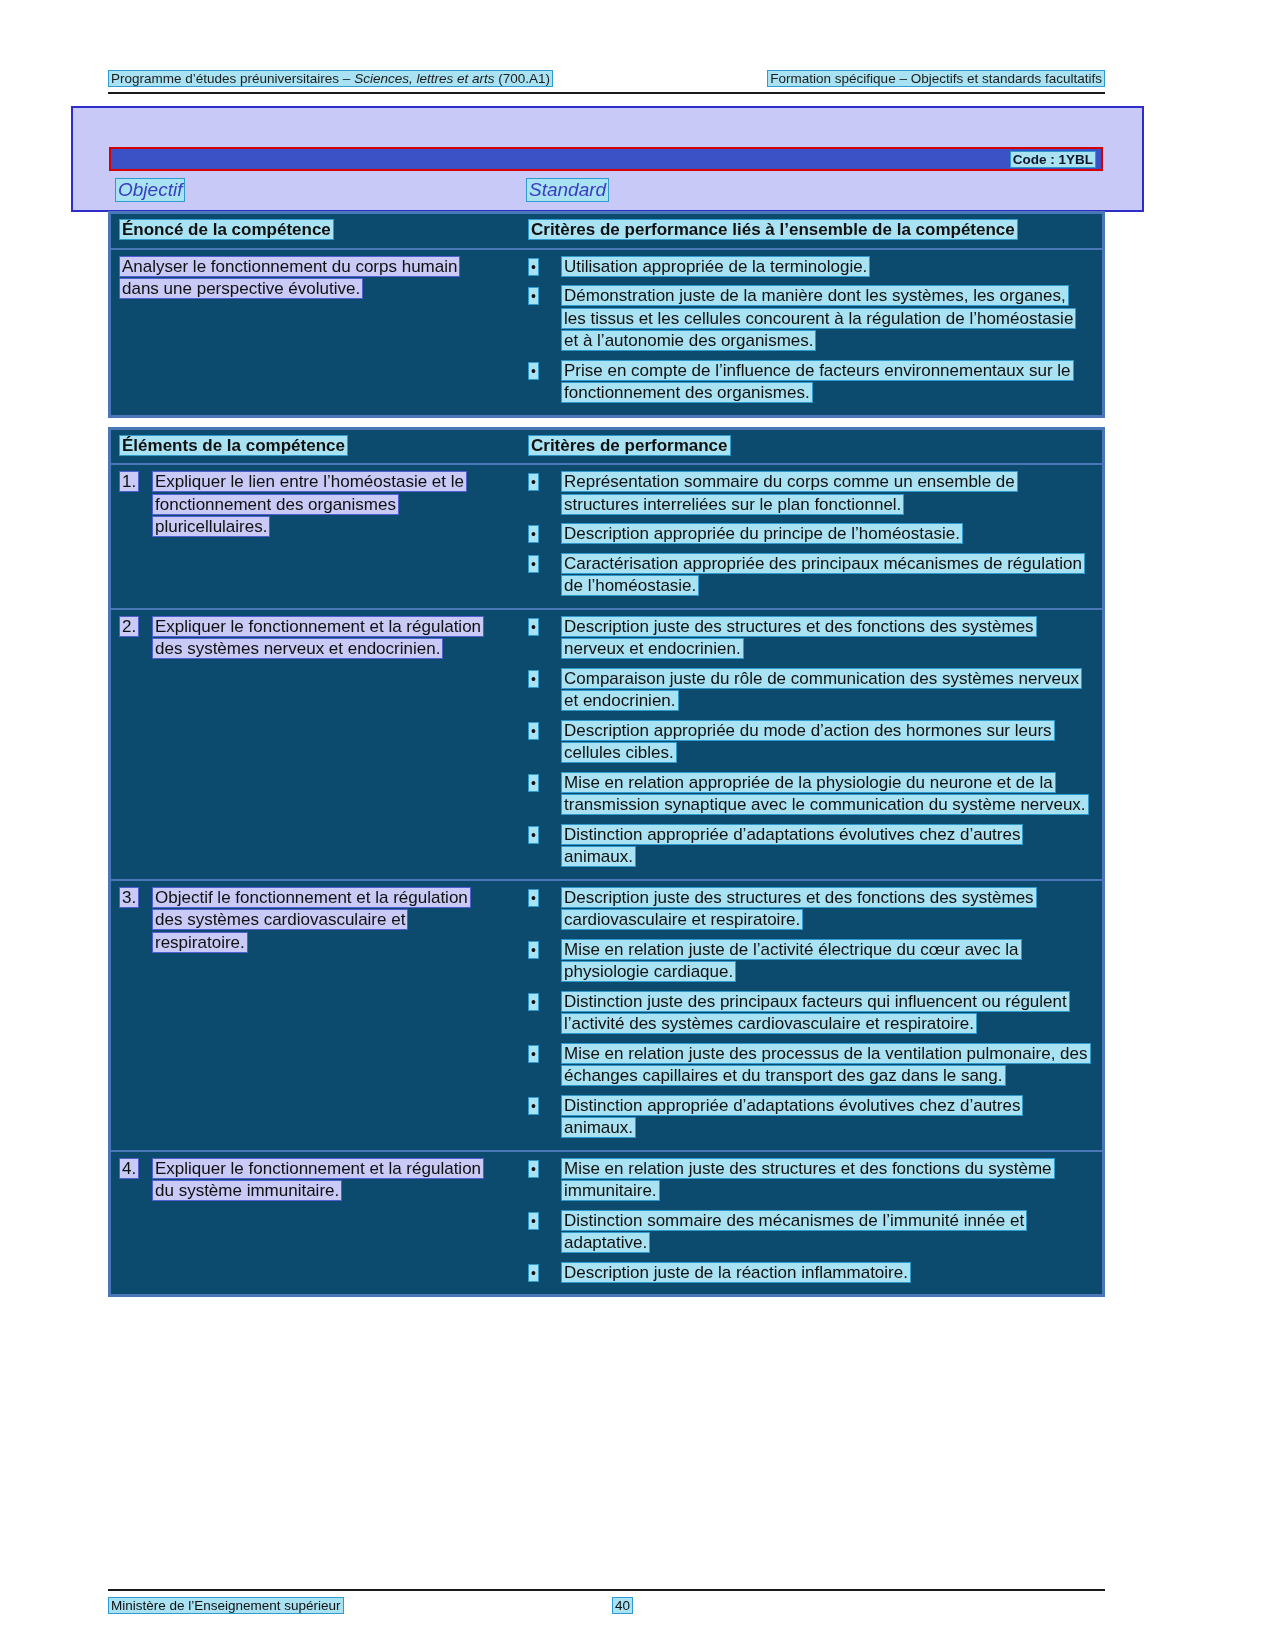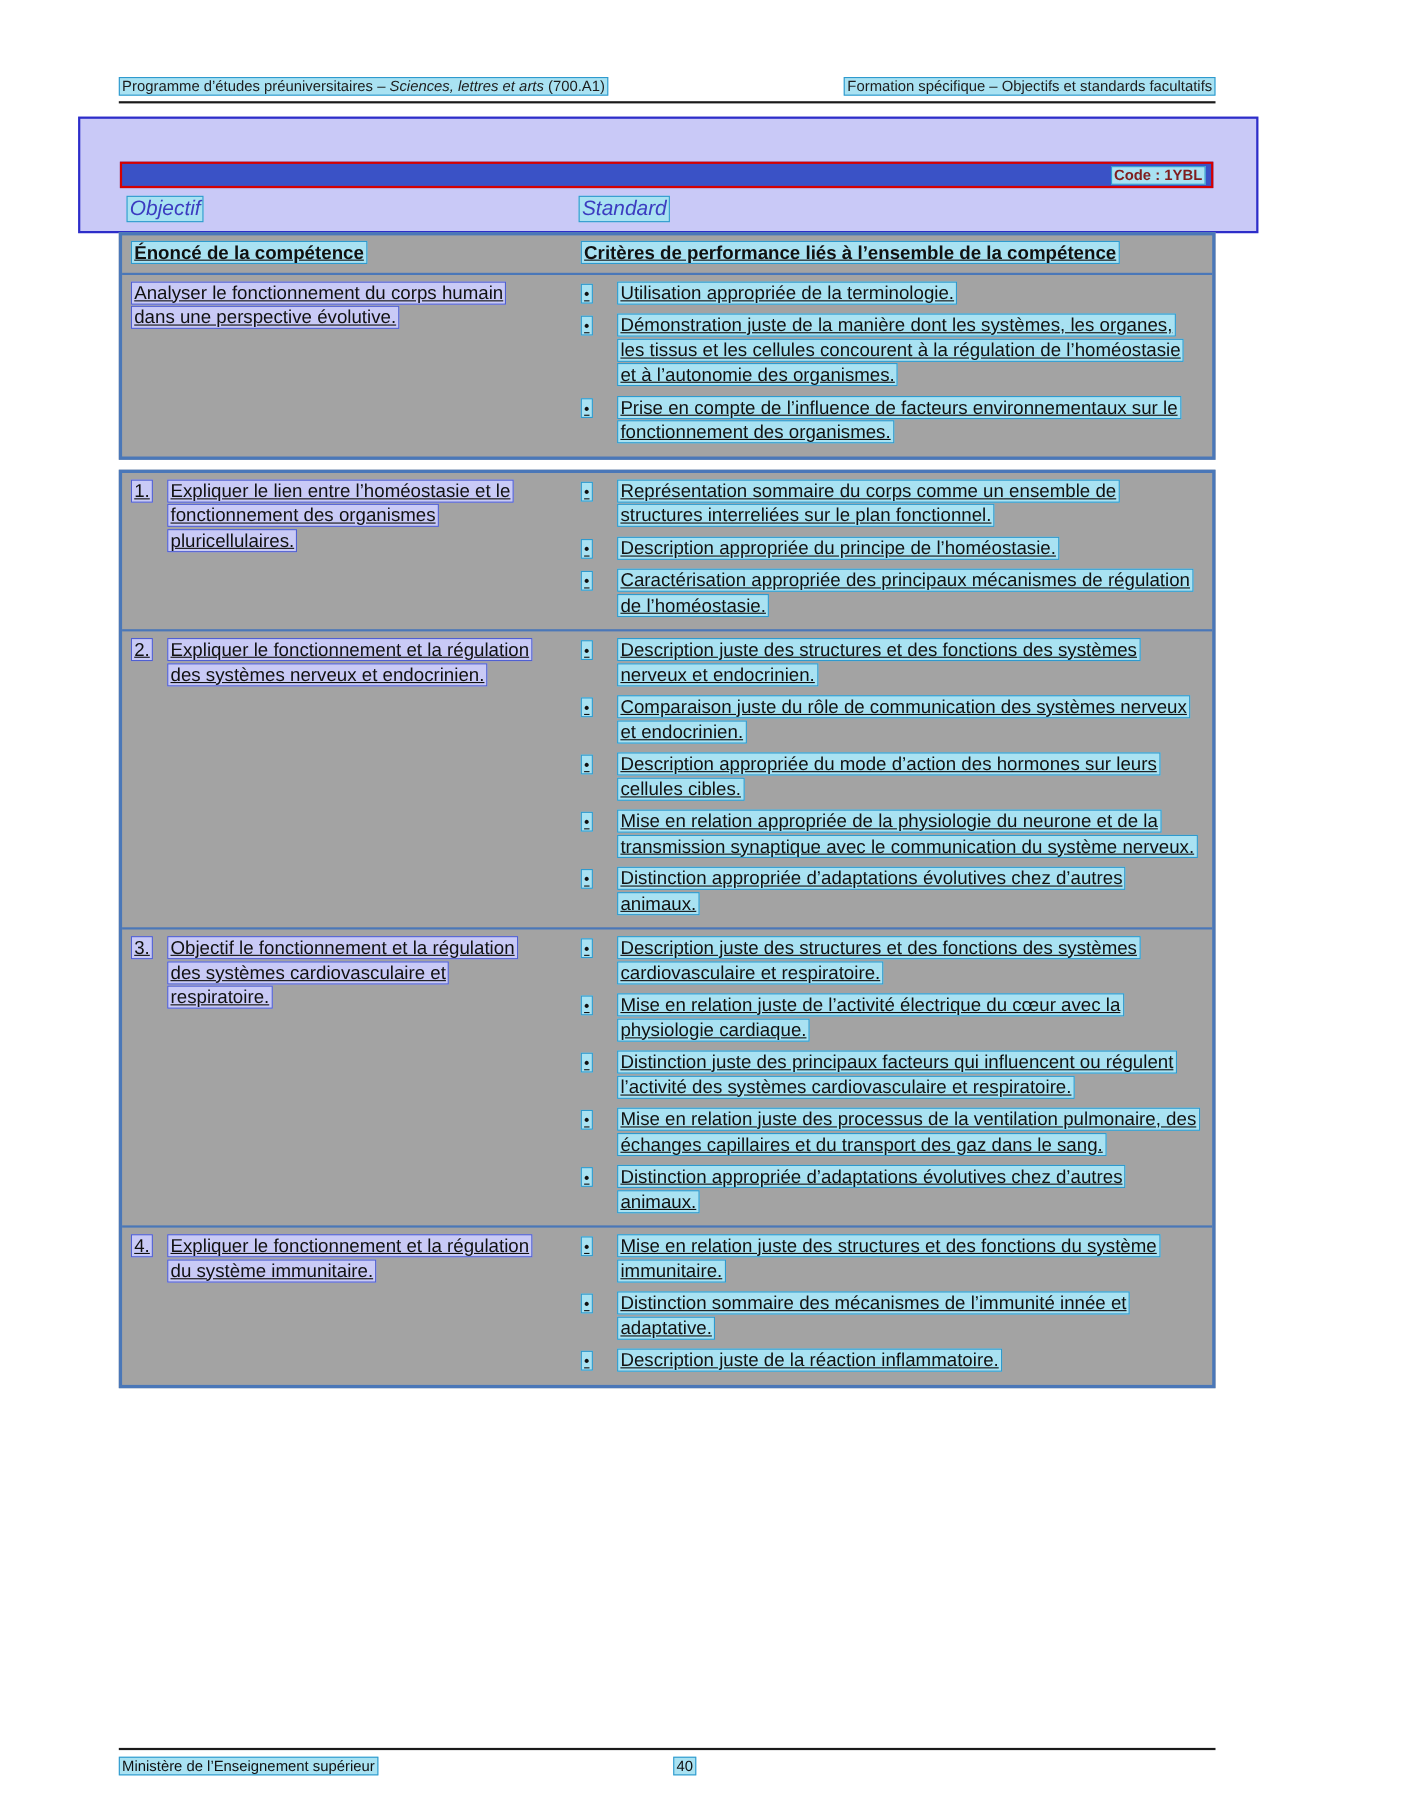--- a/index.html
+++ b/index.html
@@ -24,29 +24,29 @@
 
   .pageheader{position:absolute;top:70px;left:108px;width:997px;display:flex;
     justify-content:space-between;align-items:flex-start;padding-bottom:5px;
     border-bottom:2px solid var(--rule);font-size:13.5px;line-height:17px;color:#1c1c1c;}
 
   .banner{position:absolute;top:106px;left:71px;width:1069px;height:102px;
     background:var(--banner-background,#c9c9f7);border:2px solid var(--banner-border,#2d2dc9);}
   .codebar{position:absolute;top:39px;left:36px;width:994px;height:24px;
     background:var(--code-bar-background,#3a52c6);border:2px solid var(--code-bar-border,#d60000);
     display:flex;align-items:center;justify-content:flex-end;padding-right:5px;box-sizing:border-box;}
-  .codetext{font-size:13.5px;font-weight:bold;color:#7f1d1d;line-height:15px;}
+  .codetext{font-size:13.5px;font-weight:bold;color:#0f172a;line-height:15px;}
   .bannerheads{position:absolute;top:68px;left:36px;width:994px;height:30px;
     font-size:19px;font-weight:normal;font-style:italic;color:var(--heading-blue,#3c3cc0);}
   .obj{position:absolute;left:6px;top:2px;}
   .std{position:absolute;left:417px;top:2px;}
 
   .tables{position:absolute;top:211px;left:108px;width:997px;display:flex;
     flex-direction:column;gap:9px;box-sizing:border-box;}
-  .dtable{border:3px solid var(--table-border,#4a77b8);background:#a3a3a3;text-decoration:underline;}
+  .dtable{border:3px solid var(--table-border,#4a77b8);background:#0c4a6e;}
   .thead{display:grid;grid-template-columns:417px 1fr;
     border-bottom:2px solid var(--table-border,#4a77b8);
     padding:5px 0 6px;font-weight:bold;font-size:17px;line-height:22.5px;}
   .thead .lcell{padding-left:8px;}
   .thead .rcell{padding-right:8px;}
   .trow{display:grid;grid-template-columns:417px 1fr;padding:6px 0 10px;}
   .tbody > .trow + .trow{border-top:2px solid var(--table-border,#4a77b8);}
   .enonce{padding-left:8px;padding-right:62px;font-size:17px;line-height:22.5px;align-self:start;}
   .elem{display:grid;grid-template-columns:33px 1fr;padding-left:8px;padding-right:30px;
     font-size:17px;line-height:22.5px;align-content:start;align-self:start;}
@@ -109,20 +109,28 @@
             </div>
             <div class="crit">
               <span class="bullet"><span class="hl">•</span></span>
               <div class="ct"><span class="hl">Prise en compte de l’influence de facteurs environnementaux sur le fonctionnement des organismes.</span></div>
             </div>
           </div>
       </div>
     </div>
 
     <div class="dtable">
+      <div class="thead">
+        <div class="lcell">
+          <span class="hl">Éléments de la compétence</span>
+        </div>
+        <div class="rcell">
+          <span class="hl">Critères de performance</span>
+        </div>
+      </div>
       <div class="tbody">
           <div class="trow">
             <div class="elem">
               <div><span class="hl lav">1.</span></div>
               <div><span class="hl lav">Expliquer le lien entre l’homéostasie et le fonctionnement des organismes pluricellulaires.</span></div>
             </div>
             <div class="crits">
               <div class="crit">
                 <span class="bullet"><span class="hl">•</span></span>
                 <div class="ct"><span class="hl">Représentation sommaire du corps comme un ensemble de structures interreliées sur le plan fonctionnel.</span></div>

